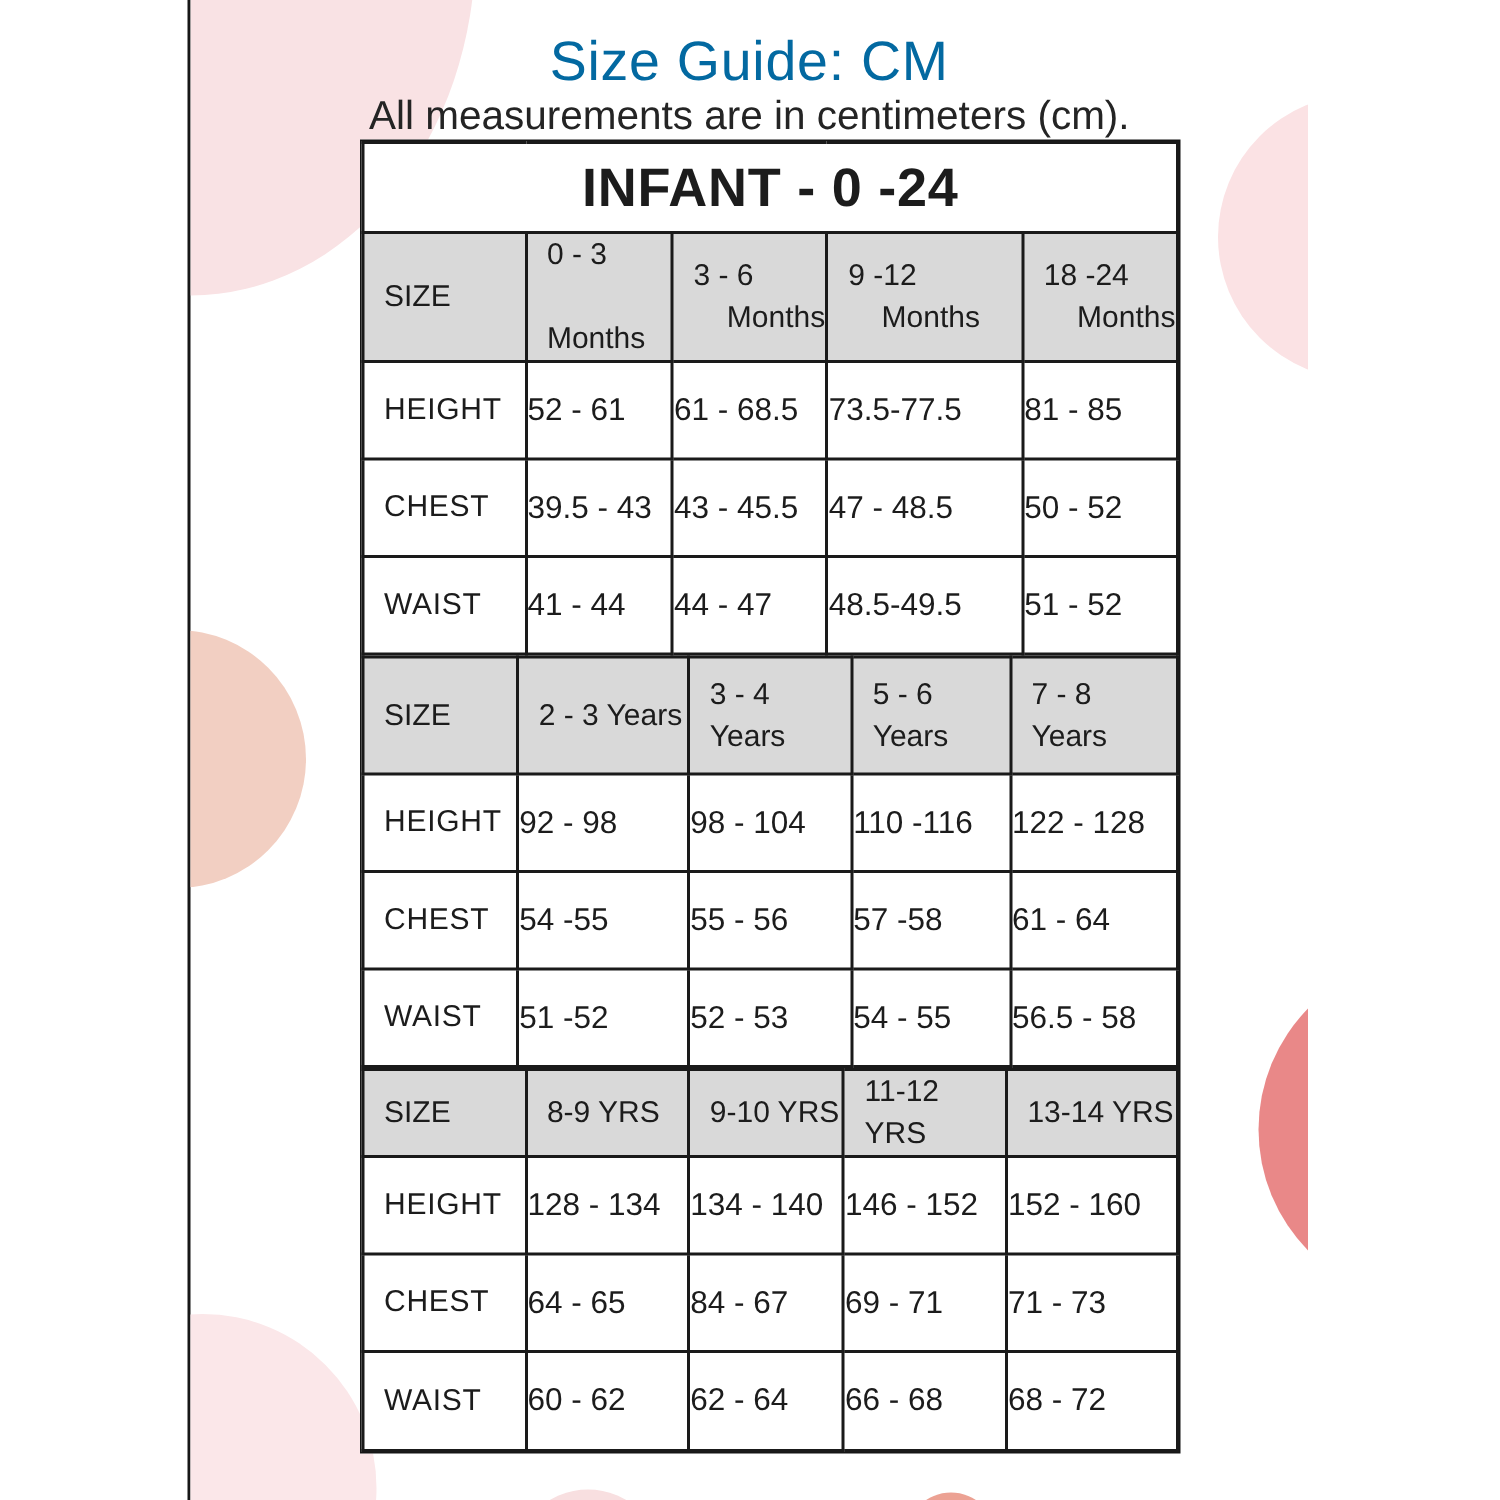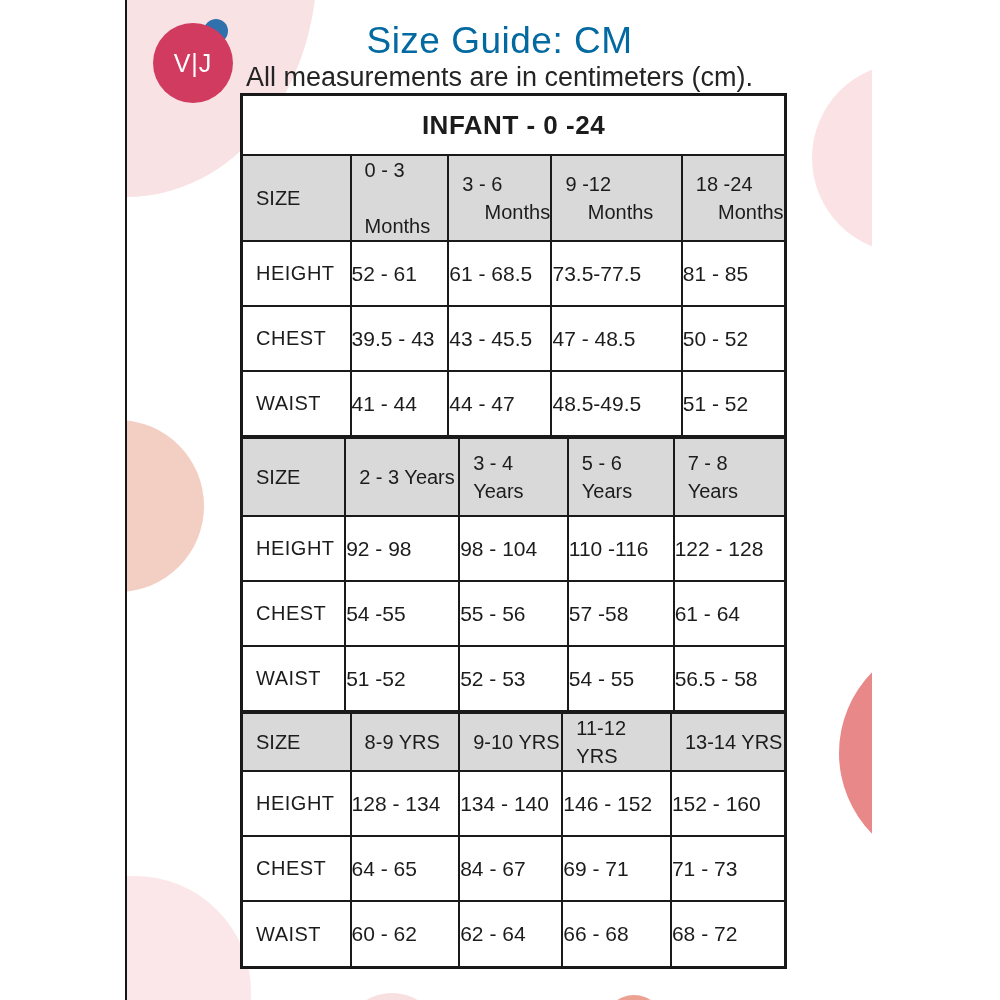--- a/index.html
+++ b/index.html
@@ -31,21 +31,21 @@
   .page-title { position:absolute; left:0; top:20px; width:100%; text-align:center;
                 font-size:37px; font-weight:500; color:#0369a1; letter-spacing:0.5px; }
   .page-subtitle { position:absolute; left:0; top:62px; width:100%; text-align:center;
                    font-size:27px; color:#242424; }
 
   
   .table-wrap { position:absolute; left:113px; top:93px; width:547px; background:#ffffff;
                 border:1px solid #161616; }
   table { width:100%; border-collapse:collapse; table-layout:fixed; }
   td { border:2px solid #1a1a1a; color:#1c1c1c; vertical-align:middle; }
-  td.sec-title { text-align:center; font-weight:700; font-size:26px; letter-spacing:0.5px;
+  td.sec-title { text-align:center; font-weight:700; font-size:36px; letter-spacing:0.5px;
                  height:60px; background:#ffffff; }
   td.hdr { background:#d9d9d9; font-size:20px; padding-left:13px; white-space:pre-wrap; line-height:1.4; }
   td.lbl { font-size:20px; padding-left:13px; letter-spacing:0.5px; }
   td.val { font-size:21px; }
   tr.hdr-row-tall td { height:74px; }
   tr.hdr-row-kid  td { height:78px; }
   tr.hdr-row-short td { height:50px; }
   tr.data-row td { height:65px; }
   tr.data-row-last td { height:66px; }
 </style>
@@ -56,26 +56,20 @@
   <div class="design">
 
     <div class="blob blob-top-left"></div>
     <div class="blob blob-right-top"></div>
     <div class="blob blob-left-mid"></div>
     <div class="blob blob-coral"></div>
     <div class="blob blob-bottom-left"></div>
     <div class="blob sliver-salmon"></div>
     <div class="blob sliver-pink"></div>
 
-    <div class="logo">
-      <div class="logo-dot"></div>
-      <div class="logo-mark">
-        <span class="logo-text">V|J</span>
-      </div>
-    </div>
 
     <div class="page-title">Size Guide: CM</div>
     <div class="page-subtitle">All measurements are in centimeters (cm).</div>
 
     <div class="table-wrap">
 
       <table>
         <colgroup>
             <col style="width:20%">
             <col style="width:18%">

